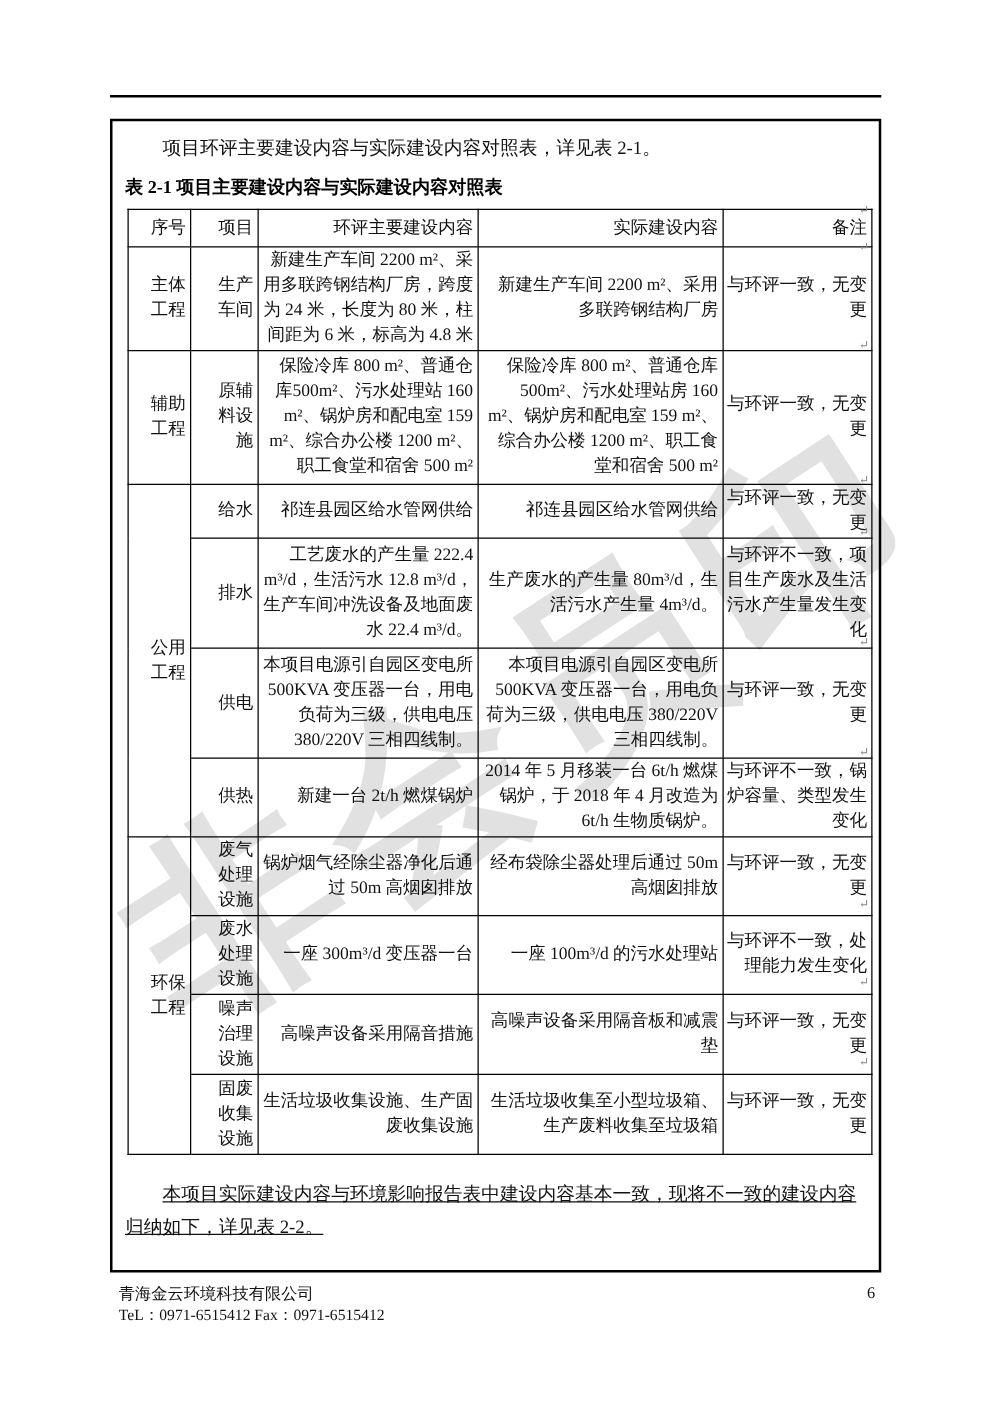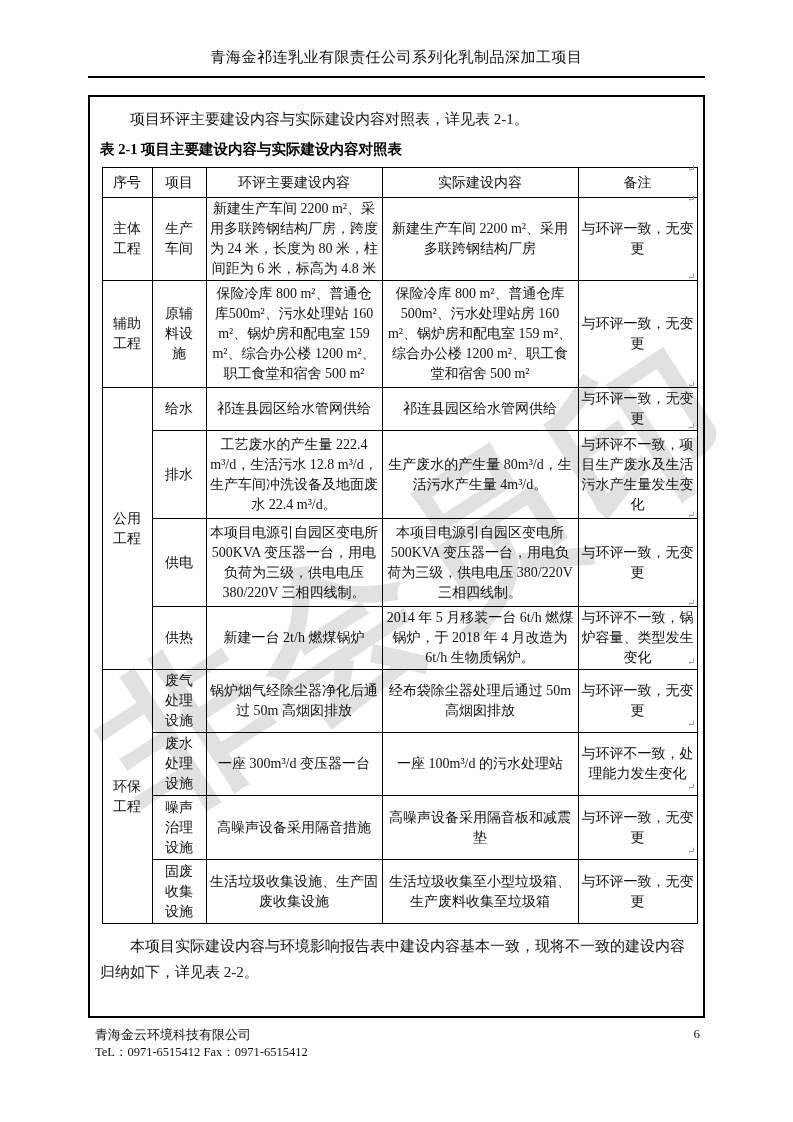--- a/index.html
+++ b/index.html
@@ -67,34 +67,35 @@
   table.cmp {
     border-collapse: collapse;
     table-layout: fixed;
     width: 595px;
     margin: 8px auto 0 auto;
     font-size: 14px;
     color: #111;
   }
   table.cmp td, table.cmp th {
     border: 1px solid #000;
-    text-align: center;
+    text-align: right;
     vertical-align: middle;
     padding: 1px 3px;
     line-height: 20px;
     font-weight: normal;
     overflow: hidden;
   }
   td.wrap { white-space: pre-line; }
   .closing-par {
     font-size: 15px;
     line-height: 26px;
     text-indent: 2em;
-    margin-top: 9px;
-    color: #111;
+    margin-top: 19px;
+    color: #111;
+    text-decoration: underline;
   }
   
   .pmark {
     position: absolute;
     left: 687px;
     font-size: 10px;
     color: #8a8a8a;
     z-index: 2;
   }
   
@@ -118,21 +119,20 @@
     text-align: right;
     font-size: 13px;
     color: #111;
   }
 </style>
 </head>
 <body>
 
 <div class="page">
 
-  <div class="doc-header">青海金祁连乳业有限责任公司系列化乳制品深加工项目</div>
   <div class="header-rule"></div>
 
   <div class="watermark">非会员印</div>
 
   <div class="content-box">
     <p class="intro-par">项目环评主要建设内容与实际建设内容对照表，详见表 2-1。</p>
     <p class="table-title">表 2-1  项目主要建设内容与实际建设内容对照表</p>
 
     <table class="cmp">
       <colgroup>

